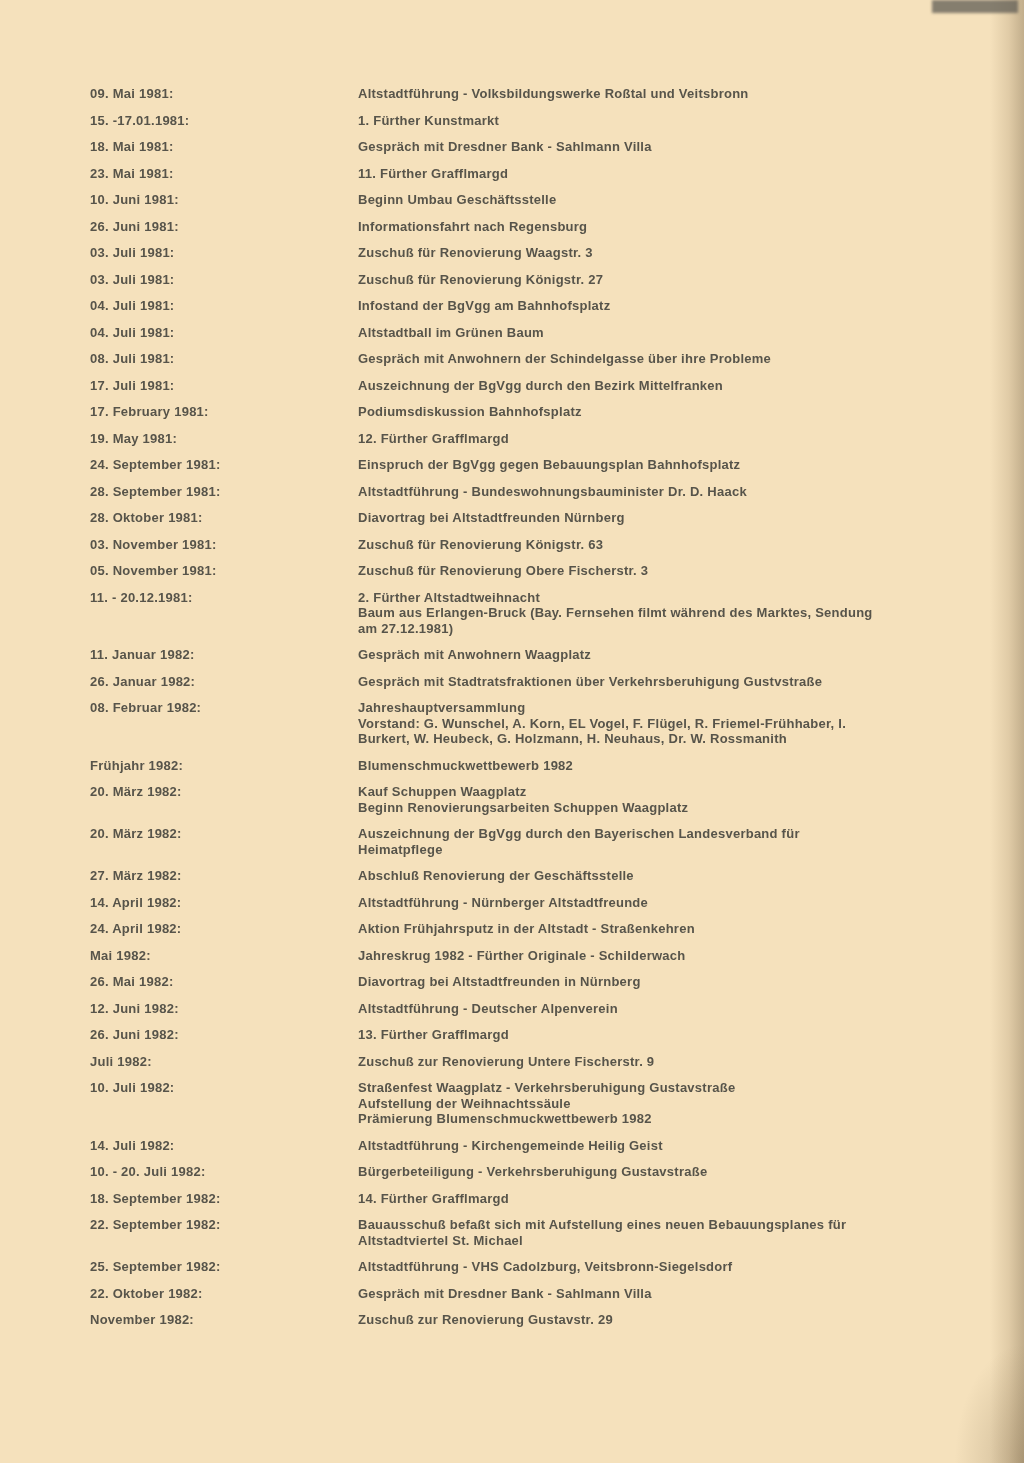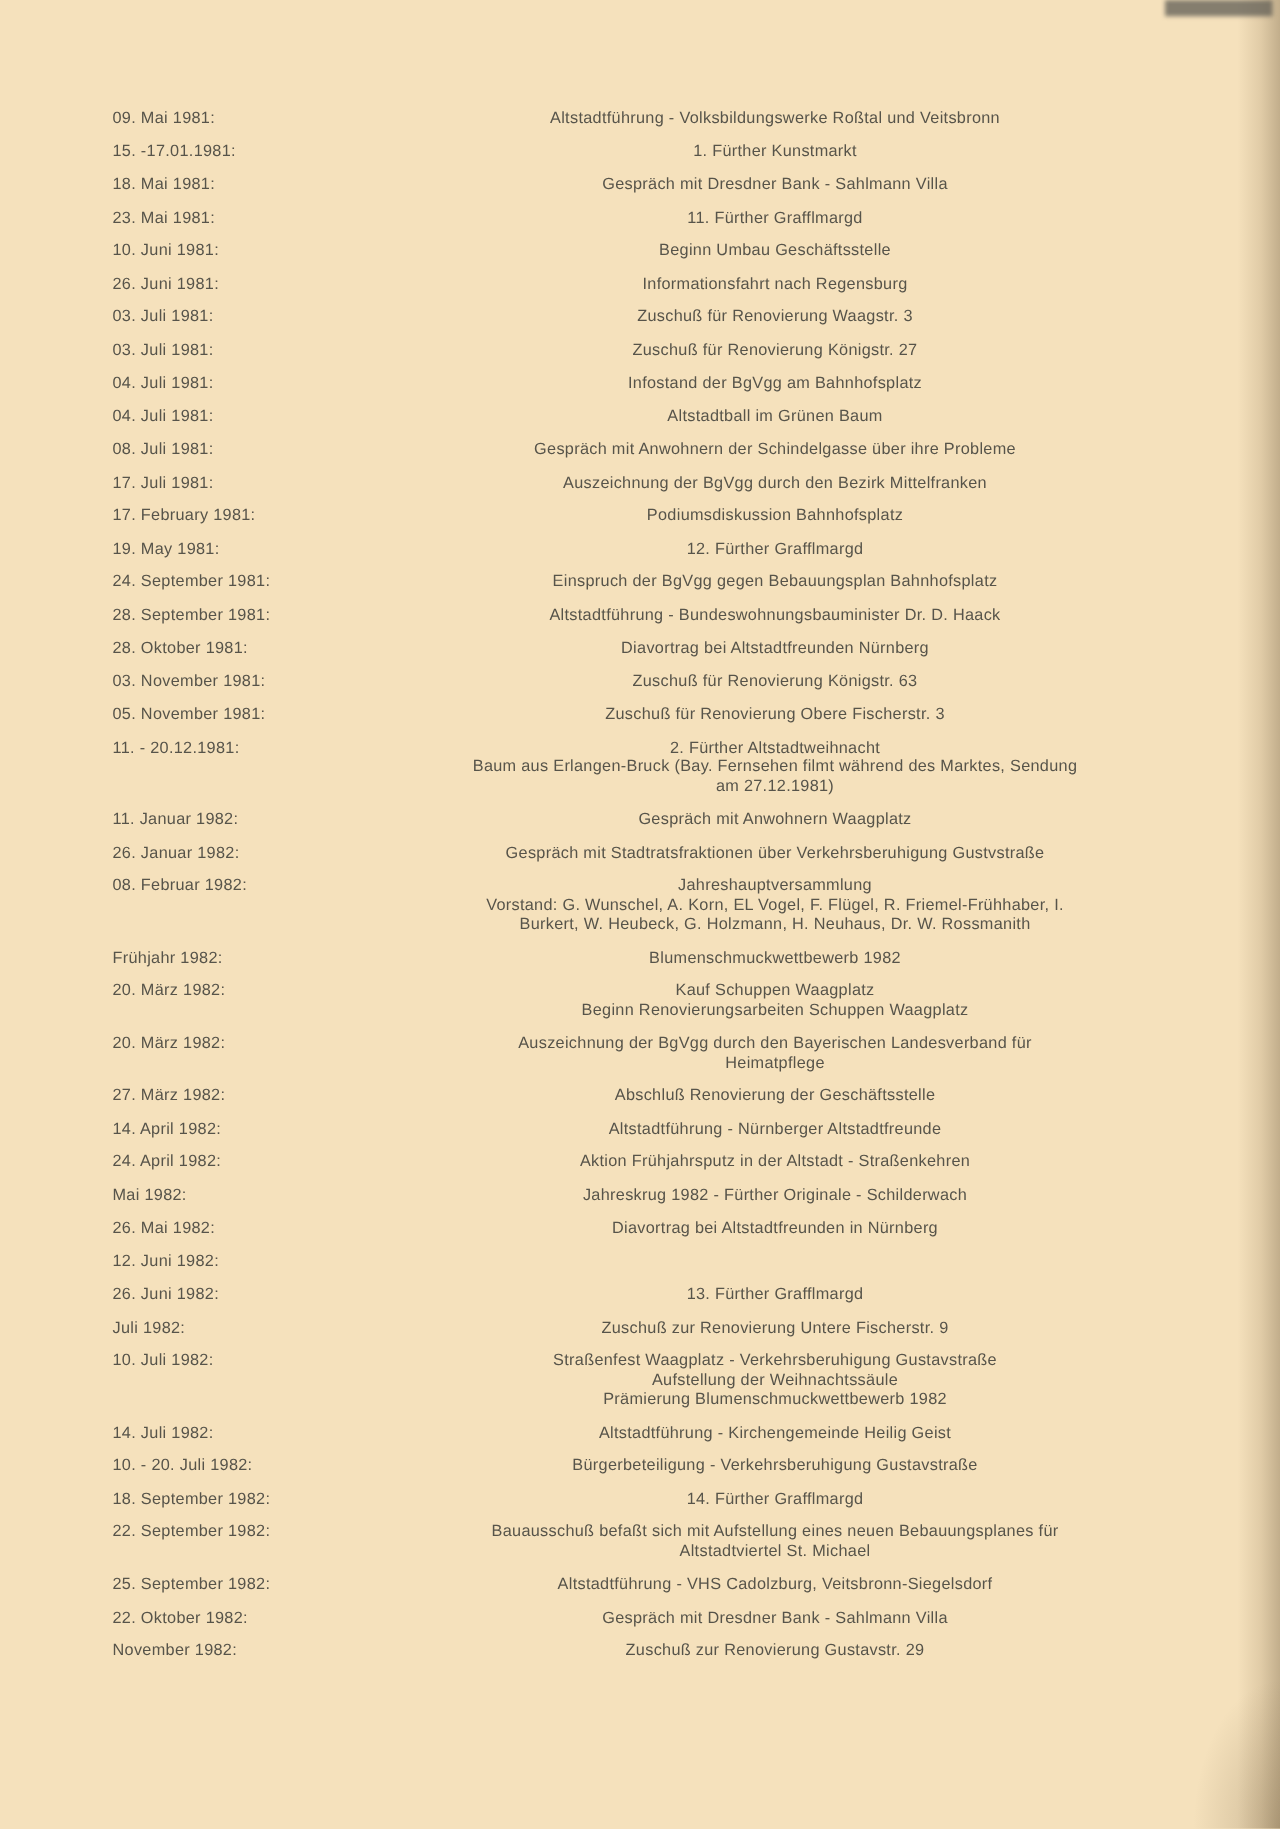--- a/index.html
+++ b/index.html
@@ -8,37 +8,37 @@
     background: #f5e1bc;
     font-family: "Liberation Sans", "DejaVu Sans", sans-serif;
     position: relative;
     overflow: hidden;
   }
   .page {
     position: absolute;
     inset: 0;
     padding: 86px 120px 33px 90px;
     z-index: 1;
+    font-weight: bold;
   }
   .entry {
     display: flex;
     align-items: flex-start;
     margin-bottom: 11px;
     font-size: 13px;
     line-height: 15.5px;
     letter-spacing: 0.25px;
   }
   .entry .date {
     flex: 0 0 268px;
     width: 268px;
   }
   .entry .text {
     flex: 1 1 auto;
     max-width: 524px;
-    text-align: center;
   }
   
   .edge-right {
     position: absolute;
     top: 0; right: 0; bottom: 0;
     width: 34px;
     background: linear-gradient(to right, rgba(130,105,70,0) 0%, rgba(130,105,70,0.18) 55%, rgba(110,90,60,0.38) 100%);
     z-index: 2;
     pointer-events: none;
   }
@@ -284,20 +284,23 @@
 
   <div class="entry">
     <div class="date">26. Mai 1982:</div>
     <div class="text">
           <div>Diavortrag bei Altstadtfreunden in Nürnberg</div>
         </div>
   </div>
 
   <div class="entry">
     <div class="date">12. Juni 1982:</div>
+    <div class="text">
+          <div>Altstadtführung - Deutscher Alpenverein</div>
+        </div>
   </div>
 
   <div class="entry">
     <div class="date">26. Juni 1982:</div>
     <div class="text">
           <div>13. Fürther Grafflmargd</div>
         </div>
   </div>
 
   <div class="entry">

